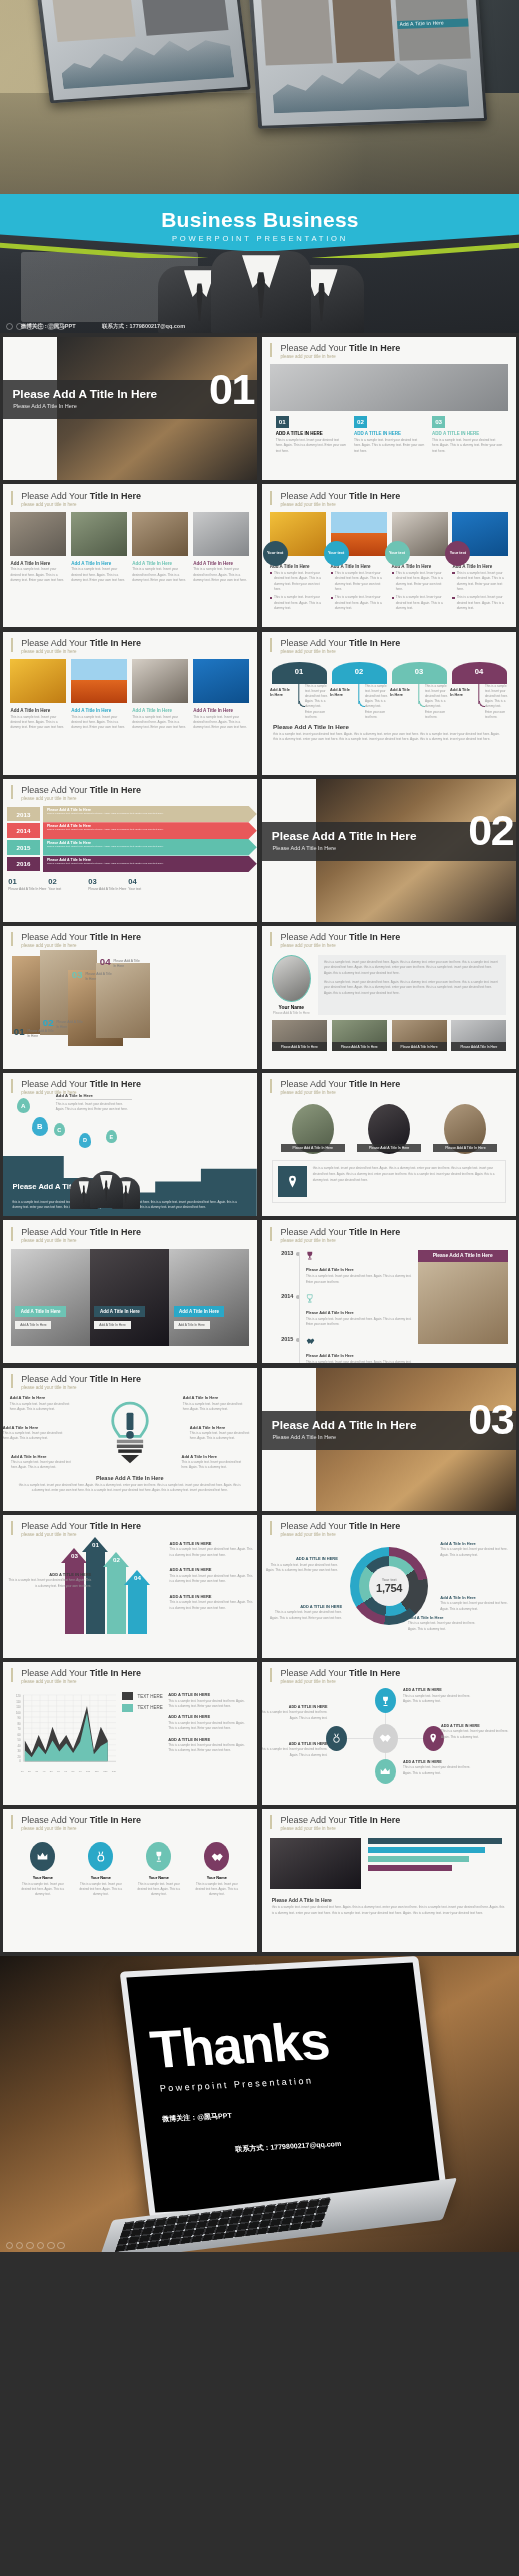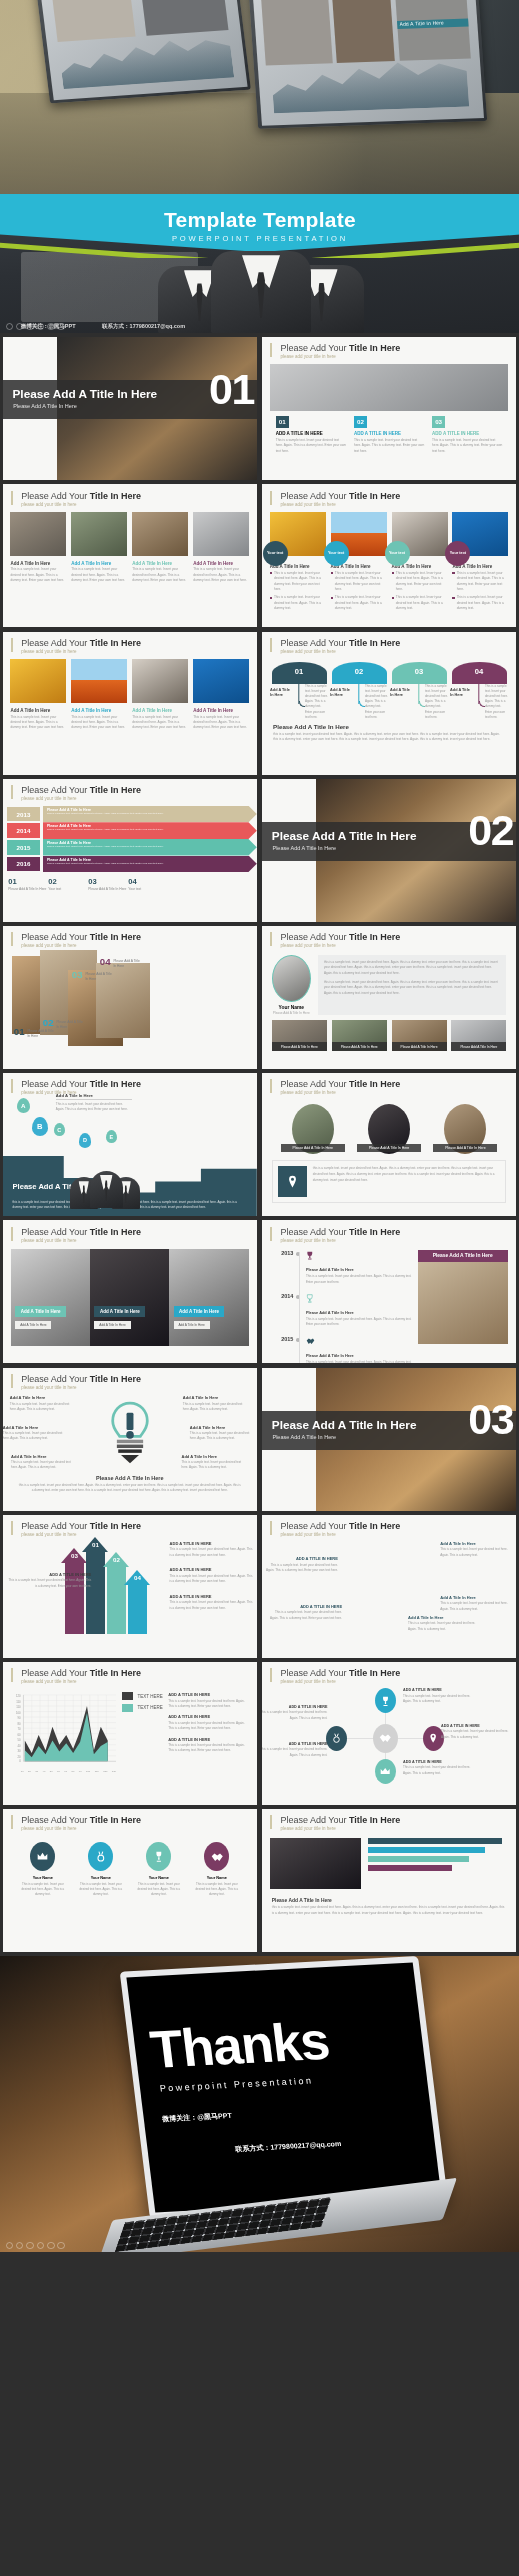--- a/index.html
+++ b/index.html
@@ -429,21 +429,21 @@
         <div class="mini-chart"></div>
       </div>
     </div>
 
   </div>
 
   <div class="title-slide">
     <div class="ts-photo"></div>
     <div class="ts-green"></div>
     <div class="ts-cyan"></div>
-    <div class="ts-title">Template Template</div>
+    <div class="ts-title">Business Business</div>
     <div class="ts-sub">POWERPOINT PRESENTATION</div>
     <div class="qmarks">
       <span class="q-l">?</span>
       <span class="q-c">?</span>
       <span class="q-r">?</span>
     </div>
     <div class="suits">
       <div class="suit s-l">
           <div class="collar"></div>
           <div class="tie"></div>
@@ -1087,20 +1087,27 @@
 
     <div class="slide">
       <div class="sh">
         <span class="bar"></span>
         <span class="txtwrap">
           <h3><span>Please Add Your </span><b>Title In Here</b></h3>
           <p>please add your title in here</p>
         </span>
       </div>
       <div class="donut-wrap">
+        <div class="donut" style="background:conic-gradient(#7b3b63 0 22%, #3d4347 22% 38%, #2f5360 38% 52%, #7b3b63 52% 66%, #2aa8c8 66% 100%);">
+          <div style="position:absolute;left:50%;top:50%;transform:translate(-50%,-50%);width:60px;height:60px;border-radius:50%;background:conic-gradient(#6dc3b4 0 16%, #3d4347 16% 40%, #2aa8c8 40% 52%, #2f5360 52% 66%, #6dc3b4 66% 86%, #2f5360 86% 100%);"></div>
+          <div class="inner">
+            <div class="st">Your text</div>
+            <div class="bg2">1,754</div>
+          </div>
+        </div>
         <div class="dlbl" style="left:2.8px;top:19.4px;text-align:right">
           <div class="t c-dark">ADD A TITLE IN HERE</div>
           <div class="b">This is a sample text. Insert your desired text here. Again. This is a dummy text. Enter your own text here.</div>
         </div>
         <div class="dlbl" style="right:2.8px;top:4.2px">
           <div class="t c-dark">Add A Title In Here</div>
           <div class="b">This is a sample text. Insert your desired text here. Again. This is a dummy text.</div>
         </div>
         <div class="dlbl" style="left:7px;top:67px;text-align:right">
           <div class="t c-dark">ADD A TITLE IN HERE</div>

